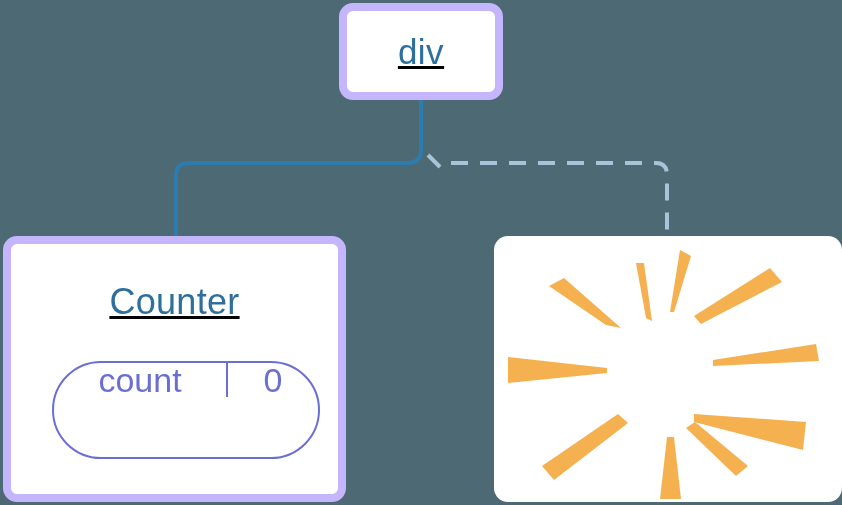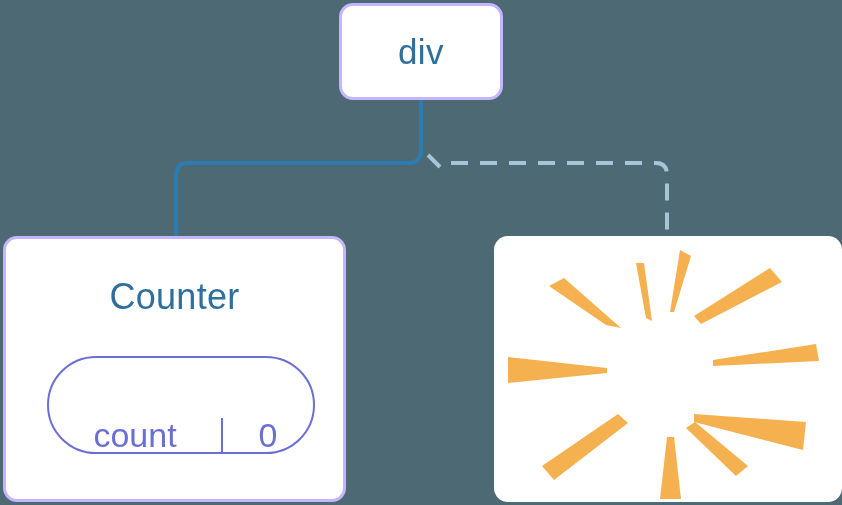--- a/index.html
+++ b/index.html
@@ -30,21 +30,22 @@
     pointer-events: none;
   }
 
   .node {
     position: absolute;
     box-sizing: border-box;
     background: #ffffff;
     border-radius: 14px;
   }
   .node.bordered {
-    border: 3px solid #c4b5fd;
+    border: 8px solid #c4b5fd;
+    text-decoration: underline;
   }
 
   
   #node-div {
     left: 339px;
     top: 3px;
     width: 164px;
     height: 97px;
     display: flex;
     align-items: center;
@@ -79,21 +80,21 @@
   .state-pill {
     position: absolute;
     left: 41px;
     top: 117px;
     width: 268px;
     height: 98px;
     box-sizing: border-box;
     border: 2px solid #6b6fd4;
     border-radius: 49px;
     display: flex;
-    align-items: flex-end;
+    align-items: flex-start;
     background: #ffffff;
     overflow: hidden;
   }
   .state-pill .pill-key {
     flex: 0 0 172px;
     display: flex;
     align-items: center;
     justify-content: center;
     font-size: 34px;
     color: #6b6fd4;

